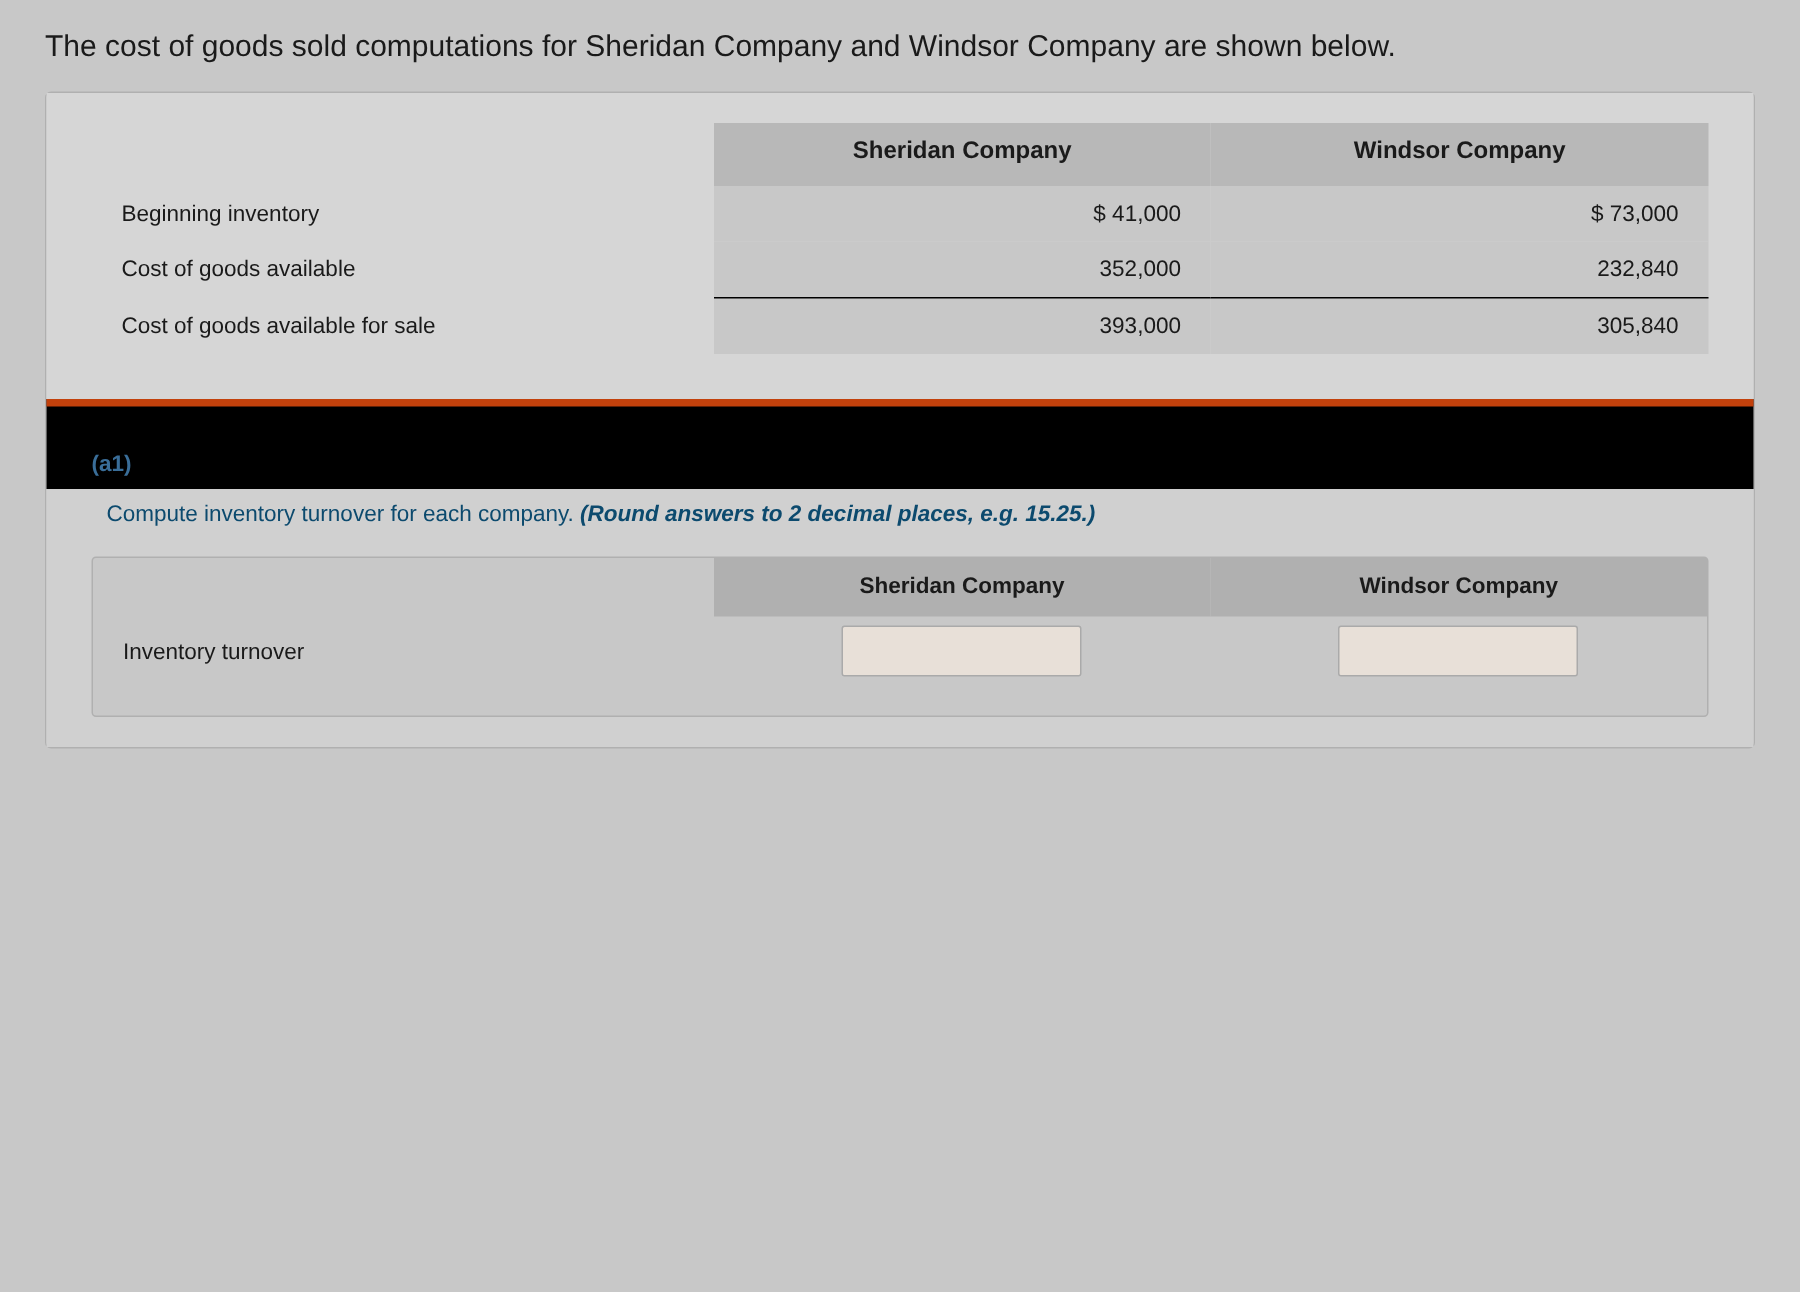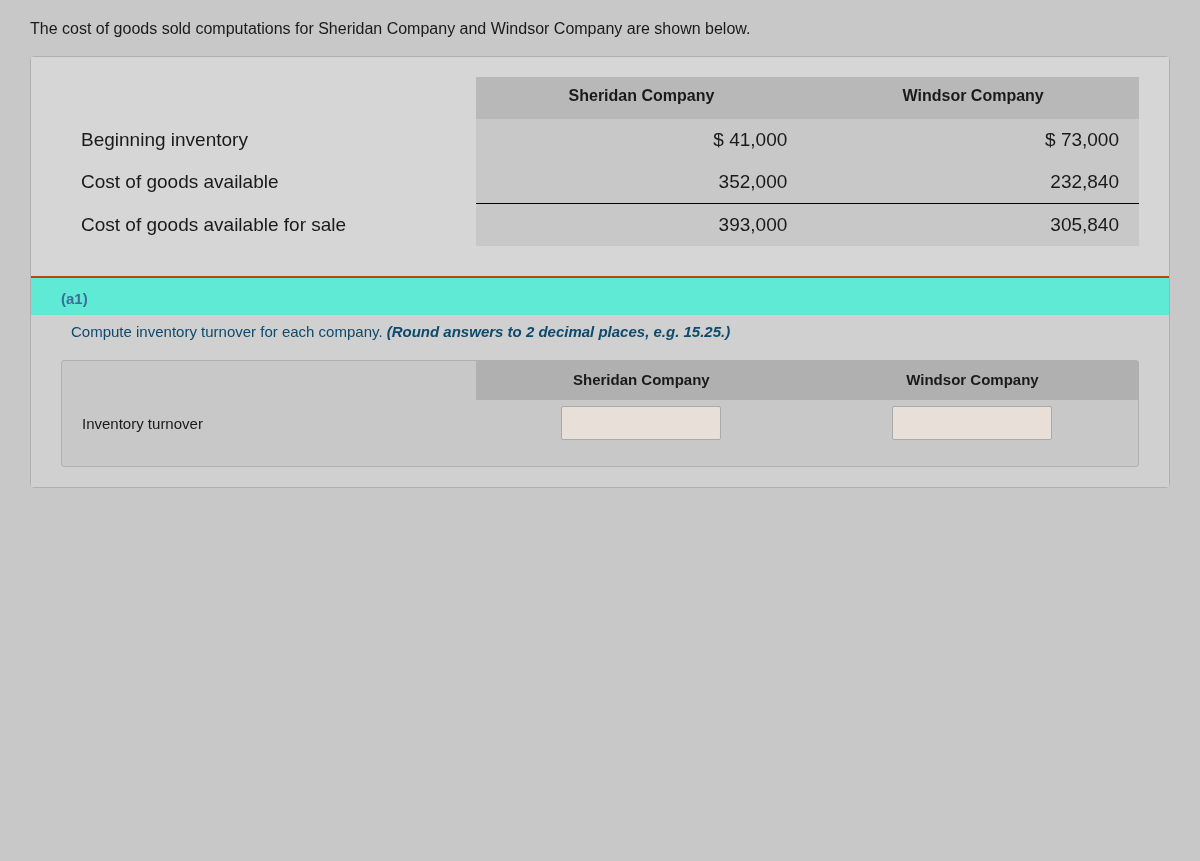--- a/index.html
+++ b/index.html
@@ -12,21 +12,21 @@
       background-color: #c8c8c8;
       font-family: -apple-system, BlinkMacSystemFont, 'Segoe UI', Arial, sans-serif;
       font-size: 15px;
       color: #1a1a1a;
       width: 1200px;
       min-height: 861px;
       padding: 20px 30px;
     }
 
     .intro-text {
-      font-size: 16px;
+      font-size: 20px;
       color: #1a1a1a;
       margin-bottom: 18px;
       font-weight: 400;
     }
 
     .main-card {
       background-color: #d6d6d6;
       border: 1px solid #b0b0b0;
       border-radius: 4px;
       padding: 0;
@@ -61,21 +61,21 @@
       width: 28%;
     }
 
     .cost-table thead tr th.col-windsor {
       background-color: #b8b8b8;
       width: 28%;
     }
 
     .cost-table tbody tr td {
       padding: 10px 20px;
-      font-size: 19px;
+      font-size: 15px;
     }
 
     .cost-table tbody tr td:first-child {
       text-align: left;
       font-weight: 400;
     }
 
     .cost-table tbody tr td.value-cell {
       text-align: right;
       background-color: #c8c8c8;
@@ -87,23 +87,23 @@
 
     .cost-table tbody tr.row-ending td.value-cell {
       border-bottom: 1px solid #555;
     }
 
     .cost-table tbody tr.row-cogs td.value-cell {
       border-bottom: 3px double #333;
     }
 
     .divider-section {
-      border-top: 2px solid #c2410c;
-      padding: 12px 30px 8px 30px;
-      background-color: #5eead4;
+      border-top: 5px solid #c2410c;
+      padding: 30px 30px 8px 30px;
+      background-color: #000000;
     }
 
     .a1-label {
       color: #3a6e99;
       font-weight: 600;
       font-size: 15px;
       margin-bottom: 0;
     }
 
     .a1-section {

